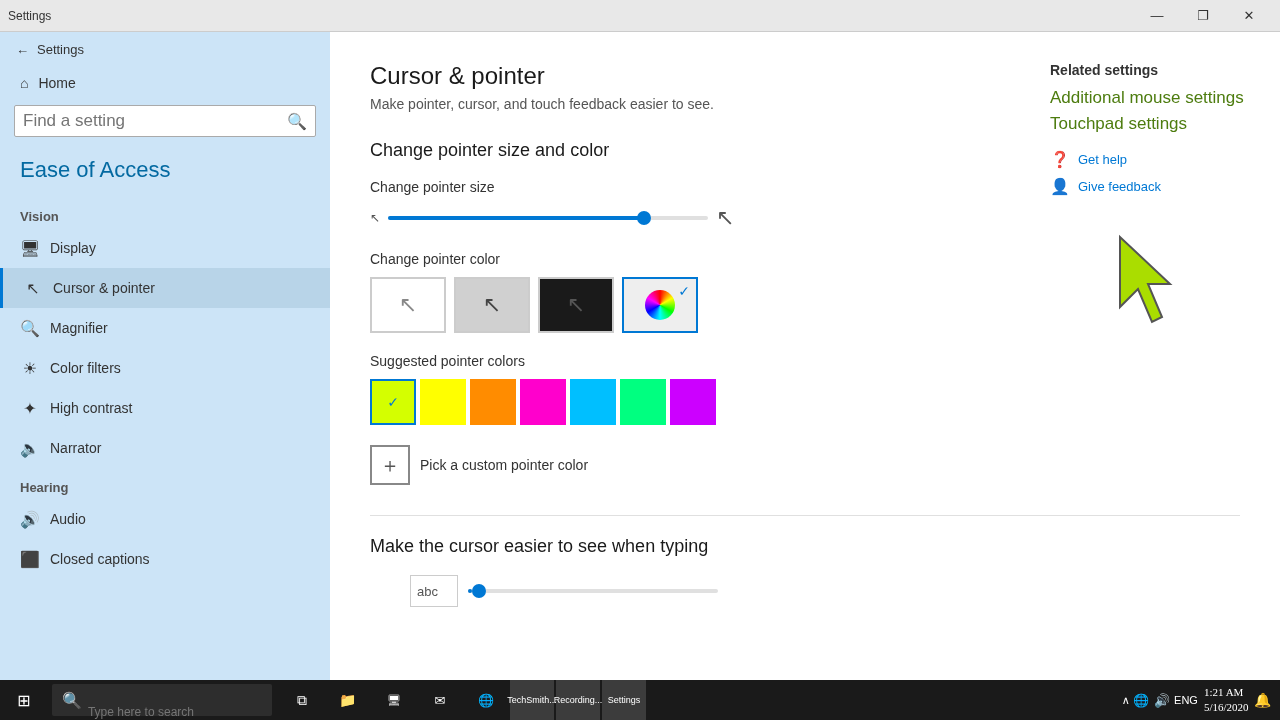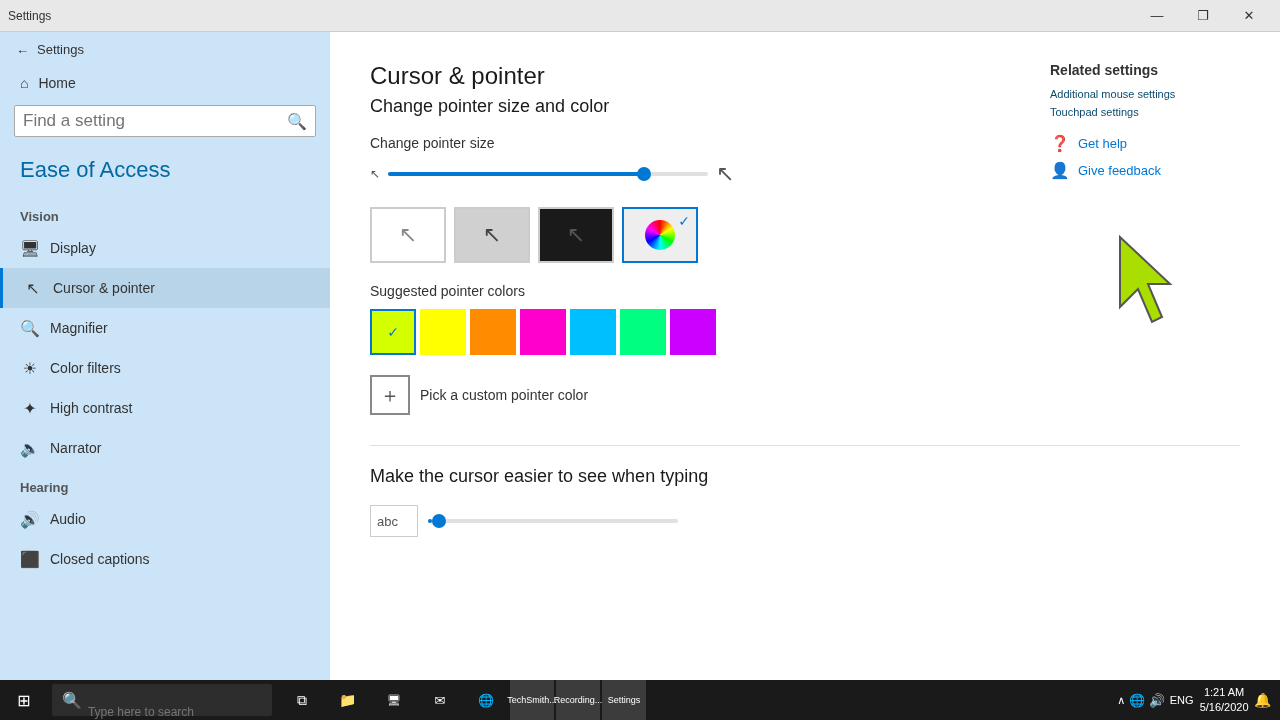--- a/index.html
+++ b/index.html
@@ -27,21 +27,21 @@
       display: flex; align-items: center; flex: 1; padding-left: 4px; gap: 2px;
     }
     .taskbar-icon-btn {
       width: 44px; height: 40px; display: flex; align-items: center; justify-content: center;
       color: white; font-size: 14px; cursor: pointer;
     }
     .taskbar-icon-btn.active { background: rgba(255,255,255,0.15); }
     .taskbar-right {
       display: flex; align-items: center; padding-right: 8px; gap: 6px;
     }
-    .taskbar-time { color: white; font-size: 11px; text-align: center; line-height: 1.4; }
+    .taskbar-time { color: white; font-size: 11px; text-align: left; line-height: 1.4; font-family: Liberation Serif, serif; }
     .taskbar-sys { display: flex; align-items: center; gap: 4px; }
     .taskbar-sys span { color: white; font-size: 11px; }
 
     
     .window {
       position: absolute; top: 0; left: 0; right: 0; bottom: 40px;
       display: flex; flex-direction: column;
     }
     .titlebar {
       height: 32px; background: #e8e8e8; display: flex; align-items: center;
@@ -149,38 +149,38 @@
     }
     .pick-custom-btn {
       width: 40px; height: 40px; border: 2px solid #888; display: flex;
       align-items: center; justify-content: center; font-size: 20px; color: #555;
     }
     .pick-custom-text { font-size: 14px; color: #333; }
 
     .section-divider { border: none; border-top: 1px solid #e0e0e0; margin: 10px 0 20px; }
 
     
-    .cursor-thickness-row { display: flex; align-items: center; gap: 10px; margin-top: 10px; }
+    .cursor-thickness-row { display: flex; align-items: center; gap: 10px; margin-top: 10px; margin-left: 40px; }
     .cursor-preview-box {
       width: 48px; height: 32px; border: 1px solid #ccc; display: flex;
       align-items: center; padding: 0 6px; font-size: 13px; color: #555;
     }
     .cursor-slider { flex: 1; max-width: 250px; height: 4px; background: #e0e0e0; border-radius: 2px; position: relative; }
     .cursor-slider-fill { width: 4px; height: 100%; background: #0078d4; border-radius: 2px; }
     .cursor-slider-thumb {
       position: absolute; top: 50%; left: 4px; transform: translateY(-50%);
       width: 14px; height: 14px; border-radius: 50%; background: #0078d4;
     }
 
     
     .related-settings {
       position: absolute; top: 30px; right: 30px; width: 200px;
     }
     .related-title { font-size: 14px; font-weight: 600; color: #333; margin-bottom: 10px; }
-    .related-link { font-size: 11px; color: #0c4a6e; cursor: pointer; margin-bottom: 6px; display: block; }
+    .related-link { font-size: 17px; color: #4d7c0f; cursor: pointer; margin-bottom: 6px; display: block; }
     .related-actions { margin-top: 16px; }
     .related-action { display: flex; align-items: center; gap: 8px; margin-bottom: 8px; }
     .related-action-icon { font-size: 16px; color: #555; }
     .related-action-link { font-size: 13px; color: #0078d4; cursor: pointer; }
 
     
     .cursor-deco {
       position: absolute; right: 80px; top: 200px; pointer-events: none;
     }
 
@@ -274,33 +274,35 @@
         </div>
       </div>
 
       <div class="cursor-deco">
         <svg width="90" height="100" viewBox="0 0 90 100">
           <polygon points="10,5 10,75 28,57 42,90 52,85 38,52 60,52" fill="#aadd00" stroke="#555" stroke-width="2"></polygon>
         </svg>
       </div>
 
       <h1 class="page-title">Cursor &amp; pointer</h1>
+      <p class="page-subtitle">Make pointer, cursor, and touch feedback easier to see.</p>
 
       <h2 class="section-title">Change pointer size and color</h2>
 
       <p class="control-label">Change pointer size</p>
       <div class="slider-container">
         <span class="slider-icon" style="font-size:12px;">↖</span>
         <div class="slider-track">
           <div class="slider-fill" style="width:80%;"></div>
           <div class="slider-thumb" style="left:calc(80% - 7px);"></div>
         </div>
         <span class="slider-icon-large">↖</span>
       </div>
 
+      <p class="control-label">Change pointer color</p>
       <div class="color-boxes">
         <div class="color-box" style="background:white;">
           <span class="color-box-cursor">↖</span>
         </div>
         <div class="color-box" style="background:#d0d0d0;">
           <span class="color-box-cursor" style="color:#444;">↖</span>
         </div>
         <div class="color-box" style="background:#1a1a1a;">
           <span class="color-box-cursor" style="color:#555;">↖</span>
         </div>

